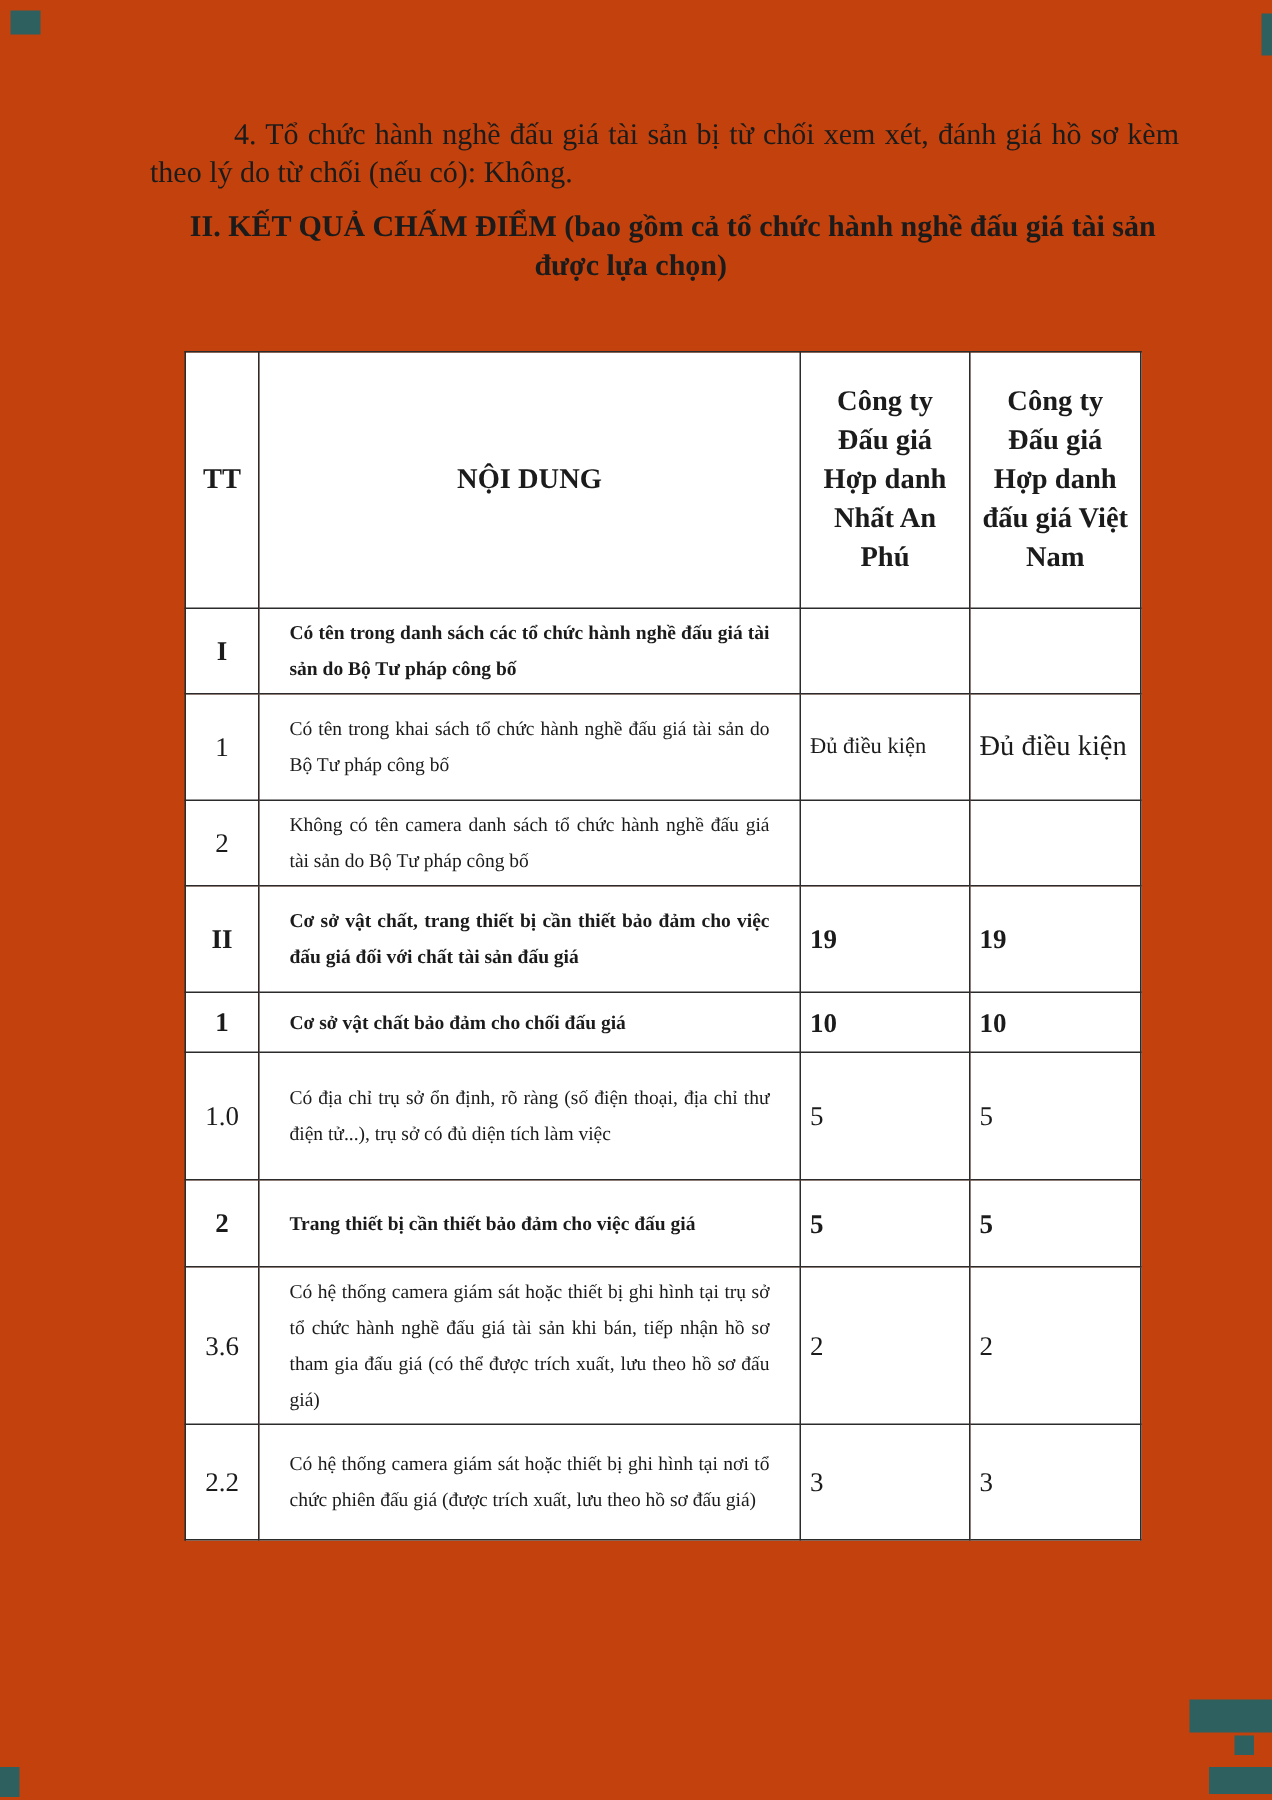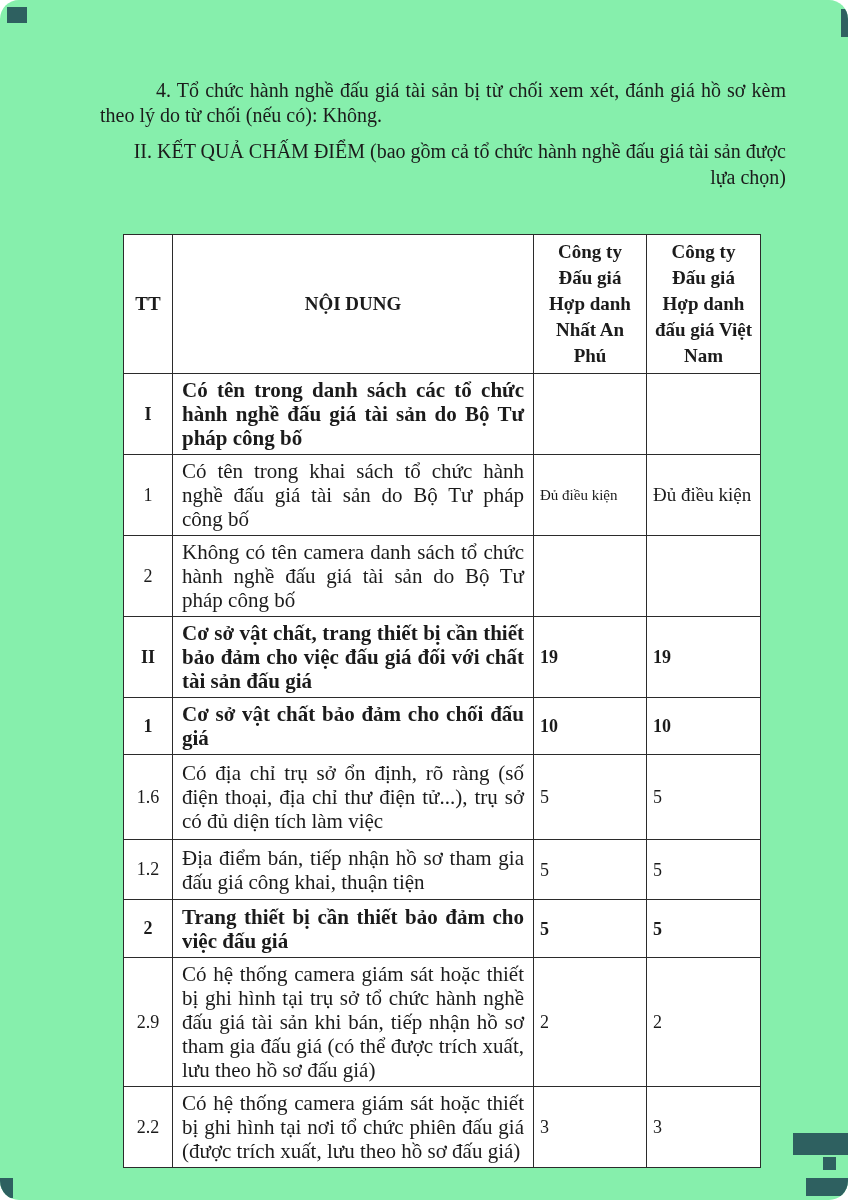--- a/index.html
+++ b/index.html
@@ -1,40 +1,39 @@
 <!DOCTYPE html>
 <html><head>
 <meta charset="utf-8">
 <style>
   * { margin: 0; padding: 0; box-sizing: border-box; }
   html, body { background: #ffffff; }
   .page {
     position: relative;
     width: 848px;
     height: 1200px;
-    background: #86efac;
+    background: #c2410c;
     color: #1b1b1b;
     font-family: "Liberation Serif", "DejaVu Serif", serif;
     overflow: hidden;
-    border-radius: 19px;
   }
   .para {
     margin: 78px 62px 0 100px;
     font-size: 20px;
     line-height: 25px;
     text-indent: 56px;
     text-align: justify;
   }
   .heading {
     margin: 10px 62px 0 55px;
     font-size: 20px;
     line-height: 26px;
     text-indent: 56px;
-    font-weight: normal;
-    text-align: right;
+    font-weight: bold;
+    text-align: center;
   }
   table.score-table {
     margin: 44px 0 0 123px;
     width: 637px;
     border-collapse: collapse;
     table-layout: fixed;
   }
   table.score-table td, table.score-table th {
     border: 1px solid #2b2b2b;
     vertical-align: middle;
@@ -43,32 +42,32 @@
   col.c-tt   { width: 49px; }
   col.c-nd   { width: 361px; }
   col.c-s1   { width: 113px; }
   col.c-s2   { width: 114px; }
   tr.header-row { height: 132px; }
   tr.header-row th {
     font-size: 19px;
     font-weight: bold;
     text-align: center;
     line-height: 26px;
-    padding: 4px 6px;
+    padding: 20px 6px;
     margin-top: 28px;
   }
   td.tt {
     text-align: center;
     font-size: 18px;
     padding: 2px;
   }
   td.content {
-    font-size: 21px;
+    font-size: 13px;
     line-height: 24px;
-    padding: 4px 9px;
+    padding: 4px 20px;
     text-align: justify;
   }
   td.score {
     text-align: left;
     font-size: 18px;
     line-height: 24px;
     padding: 2px 6px;
   }
   tr.bold td { font-weight: bold; }
   td.score.small-txt { font-size: 15px; }
@@ -150,39 +149,33 @@
         <td class="score">19</td>
         <td class="score">19</td>
       </tr>
       <tr class="bold h1b">
         <td class="tt">1</td>
         <td class="content">Cơ sở vật chất bảo đảm cho chối đấu giá</td>
         <td class="score">10</td>
         <td class="score">10</td>
       </tr>
       <tr class="h11">
-        <td class="tt">1.6</td>
+        <td class="tt">1.0</td>
         <td class="content">Có địa chỉ trụ sở ổn định, rõ ràng (số điện thoại, địa chỉ thư điện tử...), trụ sở có đủ diện tích làm việc</td>
-        <td class="score">5</td>
-        <td class="score">5</td>
-      </tr>
-      <tr class="h12">
-        <td class="tt">1.2</td>
-        <td class="content">Địa điểm bán, tiếp nhận hồ sơ tham gia đấu giá công khai, thuận tiện</td>
         <td class="score">5</td>
         <td class="score">5</td>
       </tr>
       <tr class="bold h2b">
         <td class="tt">2</td>
         <td class="content">Trang thiết bị cần thiết bảo đảm cho việc đấu giá</td>
         <td class="score">5</td>
         <td class="score">5</td>
       </tr>
       <tr class="h21">
-        <td class="tt">2.9</td>
+        <td class="tt">3.6</td>
         <td class="content">Có hệ thống camera giám sát hoặc thiết bị ghi hình tại trụ sở tổ chức hành nghề đấu giá tài sản khi bán, tiếp nhận hồ sơ tham gia đấu giá (có thể được trích xuất, lưu theo hồ sơ đấu giá)</td>
         <td class="score">2</td>
         <td class="score">2</td>
       </tr>
       <tr class="h22">
         <td class="tt">2.2</td>
         <td class="content">Có hệ thống camera giám sát hoặc thiết bị ghi hình tại nơi tổ chức phiên đấu giá (được trích xuất, lưu theo hồ sơ đấu giá)</td>
         <td class="score">3</td>
         <td class="score">3</td>
       </tr>

